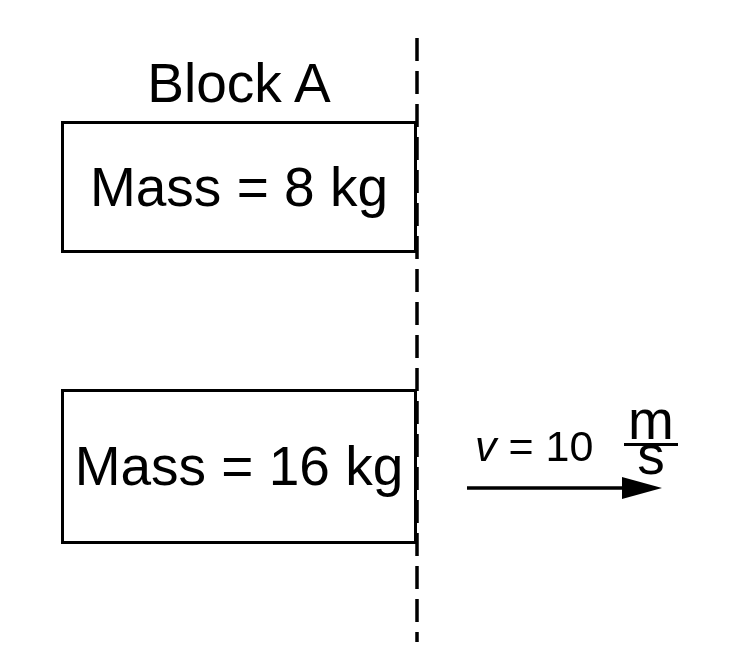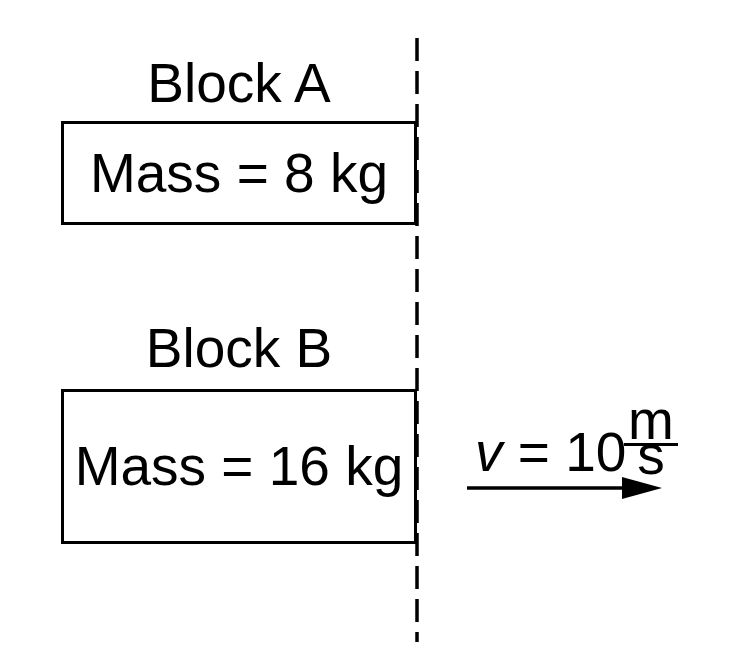--- a/index.html
+++ b/index.html
@@ -49,21 +49,21 @@
     position: absolute;
     left: 460px;
     top: 395px;
     width: 240px;
     height: 120px;
   }
   .vel-b .veq {
     position: absolute;
     left: 15px;
     top: 30px;
-    font-size: 55px;
+    font-size: 43px;
     line-height: 1;
     white-space: nowrap;
   }
   .vfrac {
     position: absolute;
     left: 164px;
     top: 2px;
     display: flex;
     flex-direction: column;
     align-items: center;
@@ -88,26 +88,25 @@
 <body>
 
 <div class="stage">
 
   <svg class="dash-svg" width="10" height="612" viewBox="0 0 10 612">
     <line x1="5" y1="3" x2="5" y2="607" stroke="#000000" stroke-width="3.5" stroke-dasharray="23 10"></line>
   </svg>
 
   <div class="txt center" style="left:61px; top:56px; width:356px;">Block A</div>
 
-  <div class="box" style="left:61px; top:121px; width:356px; height:104px;">
+  <div class="box" style="left:61px; top:121px; width:356px; height:132px;">
     <span class="mass">Mass = 8 kg</span>
   </div>
 
 
-  <div class="txt center" style="left:61px; top:321px; width:356px;">Block B</div>
 
   <div class="box" style="left:61px; top:389px; width:356px; height:155px;">
     <span class="mass">Mass = 16 kg</span>
   </div>
 
   <div class="vel-b">
     <div class="veq"><span class="it">v</span><span> = 10</span></div>
 
     <div class="vfrac">
       <span class="num">m</span>

